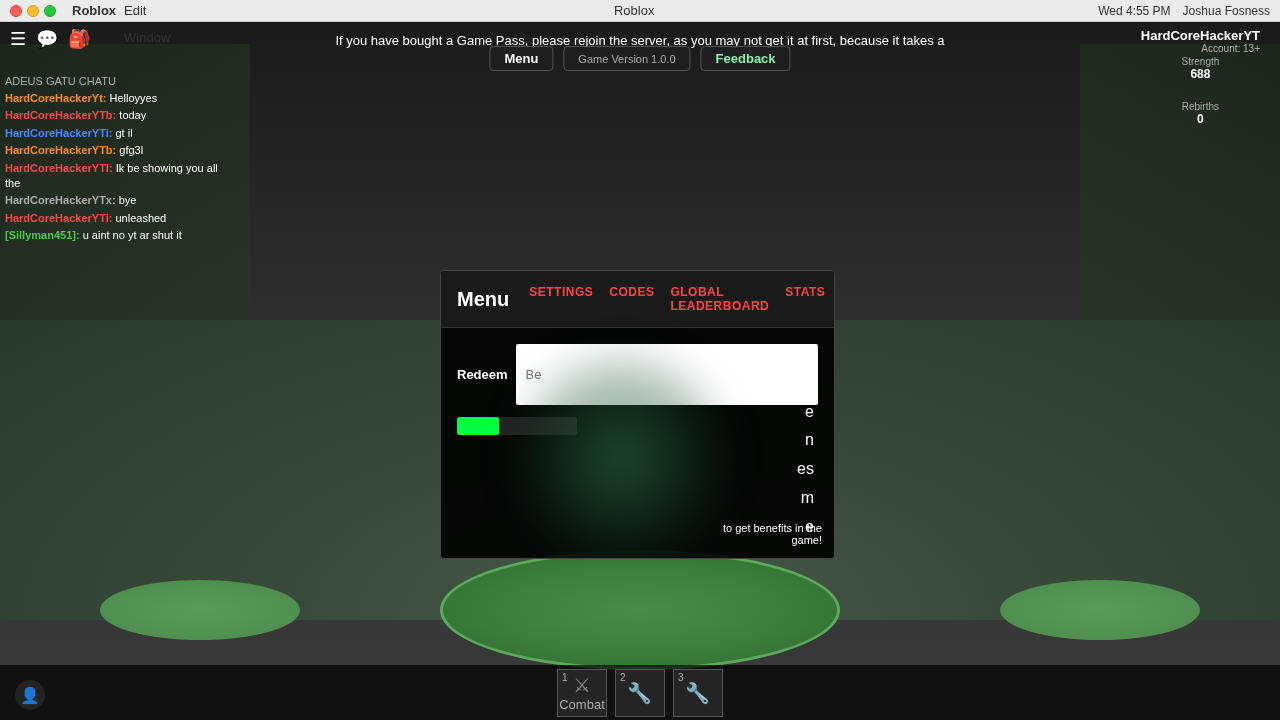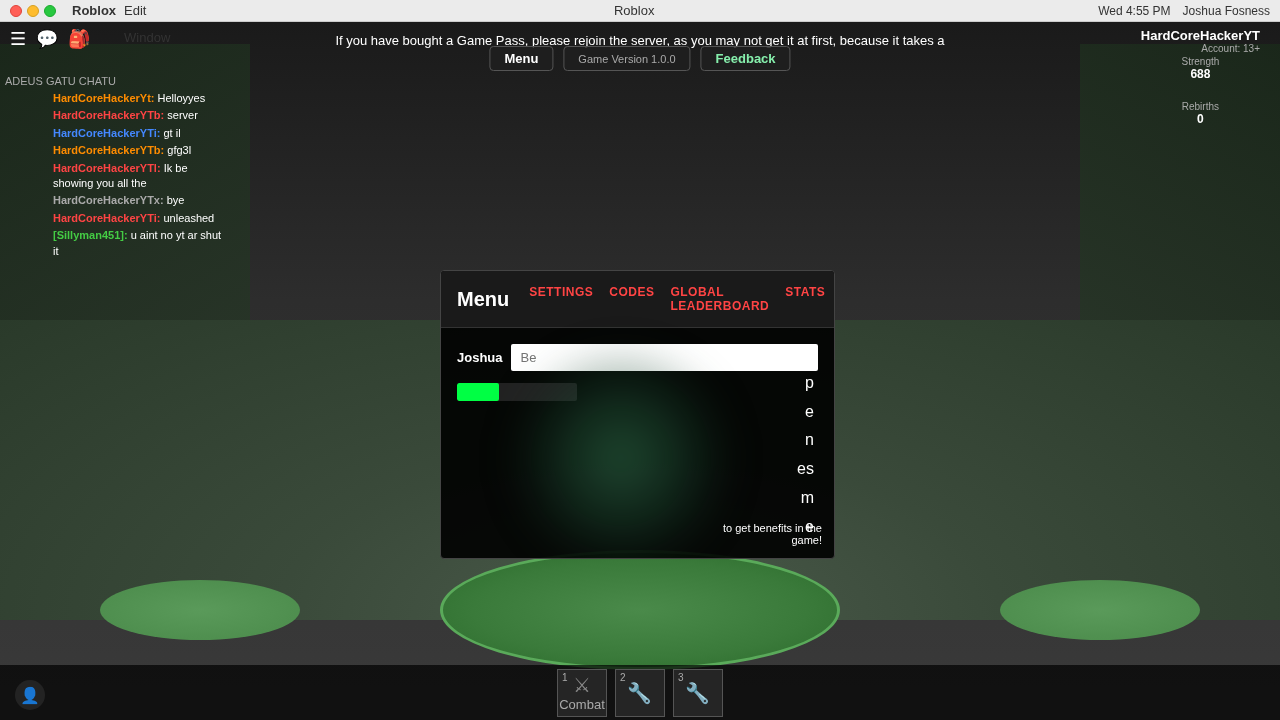--- a/index.html
+++ b/index.html
@@ -208,21 +208,21 @@
       max-height: 200px;
       overflow: hidden;
       z-index: 40;
     }
     .chat-label {
       color: #aaa;
       font-size: 11px;
       margin-bottom: 4px;
     }
     .chat-messages { display: flex; flex-direction: column; gap: 2px; }
-    .chat-msg { font-size: 11px; line-height: 1.4; margin-left: 48px; }
+    .chat-msg { font-size: 11px; line-height: 1.4; }
     .chat-msg .name { font-weight: bold; }
     .name-orange { color: #ff8c00; }
     .name-red { color: #ff4444; }
     .name-blue { color: #4488ff; }
     .name-gray { color: #aaaaaa; }
     .name-green { color: #44cc44; }
     .chat-text { color: #ffffff; }
 
     
     .menu-dialog {
@@ -277,21 +277,21 @@
     }
     .redeem-label {
       color: white;
       font-size: 13px;
       font-weight: bold;
     }
     .code-input {
       flex: 1;
       background: white;
       border: none;
-      padding: 6px 10px;
+      padding: 23px 10px;
       font-size: 13px;
       border-radius: 2px;
       color: #333;
     }
 
     
     .progress-bar-wrap {
       height: 18px;
       background: #222;
       border-radius: 2px;
@@ -454,21 +454,21 @@
 
 <div class="chat-panel">
   <div class="chat-label">ADEUS GATU CHATU</div>
   <div class="chat-messages">
     <div class="chat-msg">
       <span class="name name-orange">HardCoreHackerYt:</span>
       <span class="chat-text"> Helloyyes</span>
     </div>
     <div class="chat-msg">
       <span class="name name-red">HardCoreHackerYTb:</span>
-      <span class="chat-text"> server</span>
+      <span class="chat-text"> today</span>
     </div>
     <div class="chat-msg">
       <span class="name name-blue">HardCoreHackerYTi:</span>
       <span class="chat-text"> gt il</span>
     </div>
     <div class="chat-msg">
       <span class="name name-orange">HardCoreHackerYTb:</span>
       <span class="chat-text"> gfg3l</span>
     </div>
     <div class="chat-msg">
@@ -500,21 +500,21 @@
       <span class="menu-nav-item">GLOBAL<br>LEADERBOARD</span>
       <span class="menu-nav-item">STATS</span>
 
     </div>
   </div>
   <div class="menu-content">
 
     <div class="blur-overlay"></div>
 
     <div class="redeem-row">
-      <span class="redeem-label">Joshua</span>
+      <span class="redeem-label">Redeem</span>
       <input class="code-input" type="text" placeholder="Be" style="">
     </div>
 
     <div class="progress-bar-wrap">
       <div class="progress-bar-fill" style="width:35%"></div>
     </div>
 
     <div class="menu-right-text">
       <div>sl</div>
       <div>p</div>

